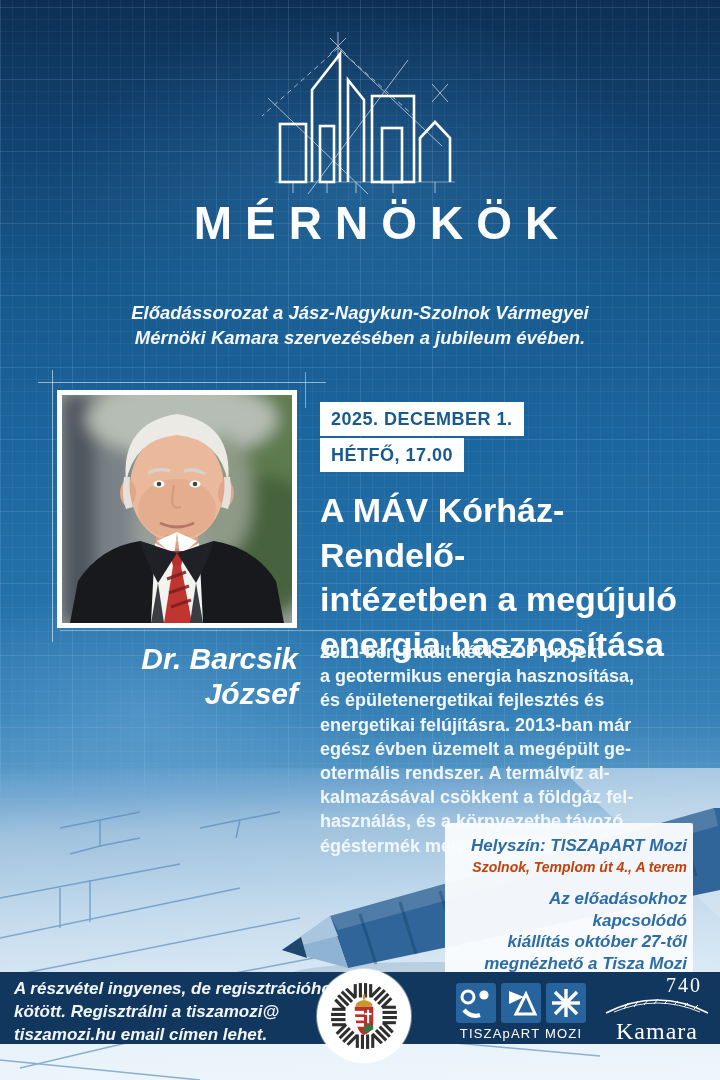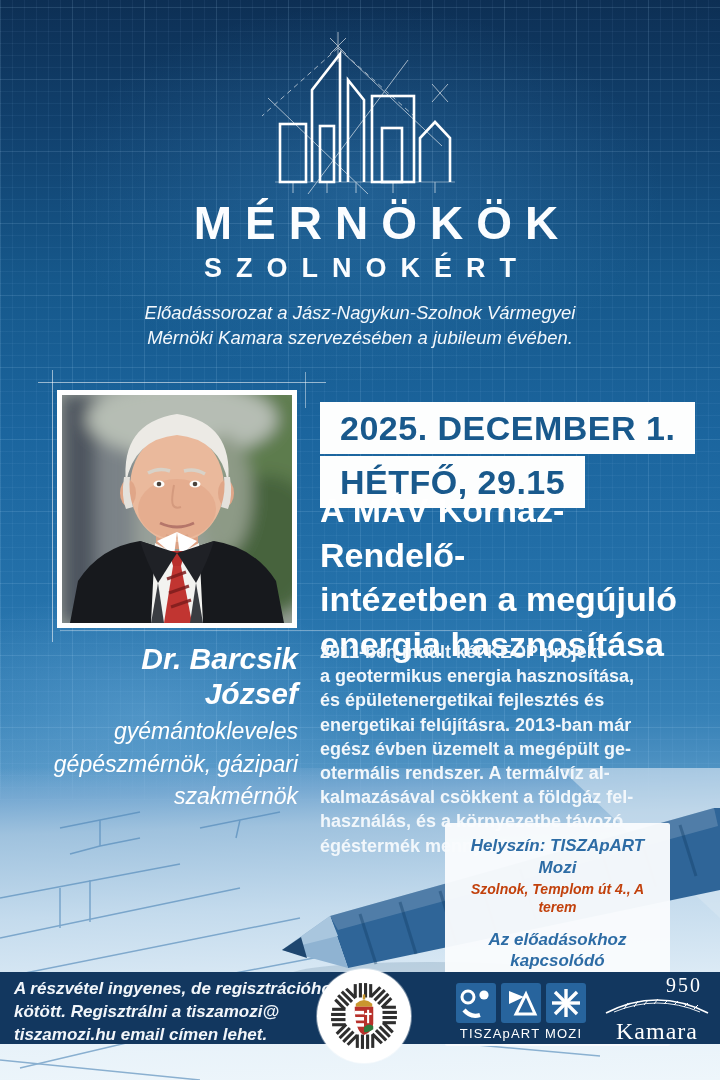--- a/index.html
+++ b/index.html
@@ -25,47 +25,47 @@
   }
   .blueprint-section svg{position:absolute;left:0;top:0;}
 
   
   .logo-mark{position:absolute;left:250px;top:32px;width:220px;height:162px;}
   .title-1{position:absolute;left:16px;top:196px;width:720px;margin:0;text-align:center;
     color:#fbfdff;font-size:46px;font-weight:800;letter-spacing:13px;text-indent:13px;}
   .title-2{position:absolute;left:0;top:253px;width:720px;margin:0;text-align:center;
     color:#fbfdff;font-size:27px;font-weight:700;letter-spacing:14px;text-indent:14px;}
   .series-desc{position:absolute;left:0;top:301px;width:720px;margin:0;text-align:center;
-    color:#f4f8fc;font-size:18.5px;line-height:1.33;font-style:italic;font-weight:400;white-space:pre-line;}
+    color:#f4f8fc;font-size:18.5px;line-height:1.33;font-style:italic;font-weight:700;white-space:pre-line;}
 
   
   .gl{position:absolute;background:rgba(255,255,255,.55);}
   .gl-h1{left:38px;top:382px;width:288px;height:1px;}
   .gl-v1{left:52px;top:370px;width:1px;height:272px;}
   .gl-h2{left:60px;top:630px;width:522px;height:1px;background:rgba(255,255,255,.35);}
   .gl-v2{left:305px;top:372px;width:1px;height:36px;background:rgba(255,255,255,.45);}
 
   
   .photo-frame{position:absolute;left:57px;top:390px;width:230px;height:228px;background:#fff;padding:5px;}
   .caption{position:absolute;left:0;top:642px;width:298px;text-align:right;color:#fff;}
   .speaker-name{margin:0;font-size:30px;font-weight:800;font-style:italic;line-height:1.15;padding-left:44px;}
   .speaker-creds{margin:4px 0 0;font-size:23px;font-style:italic;font-weight:500;line-height:1.42;white-space:pre-line;}
 
   
   .badges{position:absolute;left:320px;top:402px;}
   .badge{display:block;width:fit-content;background:#fdfefe;color:#19598c;
-    font-size:34px;font-weight:800;letter-spacing:.5px;padding:7px 20px 6px;margin-bottom:2px;}
+    font-size:18px;font-weight:800;letter-spacing:.5px;padding:7px 11px 6px;margin-bottom:2px;}
   .lecture-title{position:absolute;left:320px;top:488px;width:395px;margin:0;color:#fff;
     font-size:34px;font-weight:800;line-height:1.31;white-space:pre-line;}
   .lecture-desc{position:absolute;left:320px;top:640px;width:400px;margin:0;color:#f2f7fb;
     font-size:18px;font-weight:700;line-height:1.345;white-space:pre-line;}
 
   
-  .info-box{position:absolute;left:445px;top:823px;width:225px;box-sizing:border-box;
-    background:rgba(249,251,253,.97);padding:12px 6px 10px;text-align:center;border-radius:2px;}
+  .info-box{position:absolute;left:445px;top:823px;width:248px;box-sizing:border-box;
+    background:rgba(249,251,253,.97);padding:12px 6px 10px;text-align:right;border-radius:2px;}
   .venue-name{margin:0;color:#2d6ca5;font-size:17px;font-weight:700;font-style:italic;line-height:1.3;}
   .venue-addr{margin:1px 0 12px;color:#c2410c;font-size:14px;font-style:italic;font-weight:600;line-height:1.3;}
   .exhibition{margin:11px 0 0;color:#2d6ca5;font-size:17px;font-weight:600;font-style:italic;line-height:1.27;white-space:pre-line;}
 
   
   .reg-band{position:absolute;left:0;top:972px;width:720px;height:72px;background:#12375f;}
   .reg-text{position:absolute;left:14px;top:978px;margin:0;color:#f2f6fa;
     font-size:17px;font-style:italic;font-weight:600;line-height:1.34;white-space:pre-line;}
 
   .seal{position:absolute;left:317px;top:969px;width:94px;height:94px;background:#fff;border-radius:50%;
@@ -148,21 +148,20 @@
       <path d="M62,150 L62,58 L90,22 L90,150"></path>
       <rect x="70" y="94" width="14" height="56"></rect>
       <path d="M98,150 L98,48 L114,68 L114,150"></path>
       <rect x="122" y="64" width="42" height="86"></rect>
       <rect x="132" y="96" width="20" height="54"></rect>
       <path d="M170,150 L170,106 L185,90 L200,106 L200,150"></path>
     </g>
   </svg>
 
   <h1 class="title-1">MÉRNÖKÖK</h1>
-  <h2 class="title-2">SZOLNOKÉRT</h2>
   <p class="series-desc">Előadássorozat a Jász-Nagykun-Szolnok Vármegyei
 Mérnöki Kamara szervezésében a jubileum évében.</p>
 
   <div class="gl gl-h1"></div>
   <div class="gl gl-v1"></div>
   <div class="gl gl-h2"></div>
   <div class="gl gl-v2"></div>
 
   <div class="photo-frame">
     <svg width="230" height="228" viewBox="0 0 230 228">
@@ -210,28 +209,25 @@
       </g>
       <path d="M78,146 L115,158 L96,188 Q84,166 78,146 Z" fill="#1f2126"></path>
       <path d="M152,146 L115,158 L134,188 Q146,166 152,146 Z" fill="#1f2126"></path>
       <path d="M96,188 L102,228 L89,228 Z" fill="#3a3d42"></path>
       <path d="M134,188 L128,228 L141,228 Z" fill="#3a3d42"></path>
     </svg>
   </div>
 
   <div class="caption">
     <p class="speaker-name">Dr. Barcsik József</p>
-    <p class="speaker-creds">gyémántokleveles
-gépészmérnök, gázipari
-szakmérnök</p>
   </div>
 
   <div class="badges">
     <span class="badge">2025. DECEMBER 1.</span>
-    <span class="badge">HÉTFŐ, 29.15</span>
+    <span class="badge">HÉTFŐ, 17.00</span>
   </div>
   <h3 class="lecture-title">A MÁV Kórház- Rendelő-
 intézetben a megújuló
 energia hasznosítása</h3>
   <p class="lecture-desc">2011-ben indult két KEOP projekt
 a geotermikus energia hasznosítása,
 és épületenergetikai fejlesztés és
 energetikai felújításra. 2013-ban már
 egész évben üzemelt a megépült ge-
 otermális rendszer. A termálvíz al-
@@ -307,21 +303,21 @@
             <path d="M31,9 L9,31"></path>
             <path d="M20,6 L20,34"></path>
             <path d="M6,20 L34,20"></path>
         </g>
       </svg>
     </div>
     <p class="tp-label">TISZApART MOZI</p>
   </div>
 
   <div class="szolnok">
-    <span class="sz-950">950</span>
+    <span class="sz-950">740</span>
     <svg width="118" height="20" viewBox="0 0 118 20">
       <path d="M8,18 Q59,-8 110,18" stroke="#fff" stroke-width="1.6" fill="none"></path>
       <path d="M16,17 Q59,-1 102,17" stroke="#fff" stroke-width="0.9" fill="none"></path>
       <g stroke="#fff" stroke-width="1">
         <path d="M26,14 L30,8"></path>
           <path d="M36,12 L40,6"></path>
           <path d="M46,10 L50,5"></path>
         <path d="M56,9 L60,4"></path>
           <path d="M66,9 L70,5"></path>
           <path d="M76,10 L80,6"></path>

